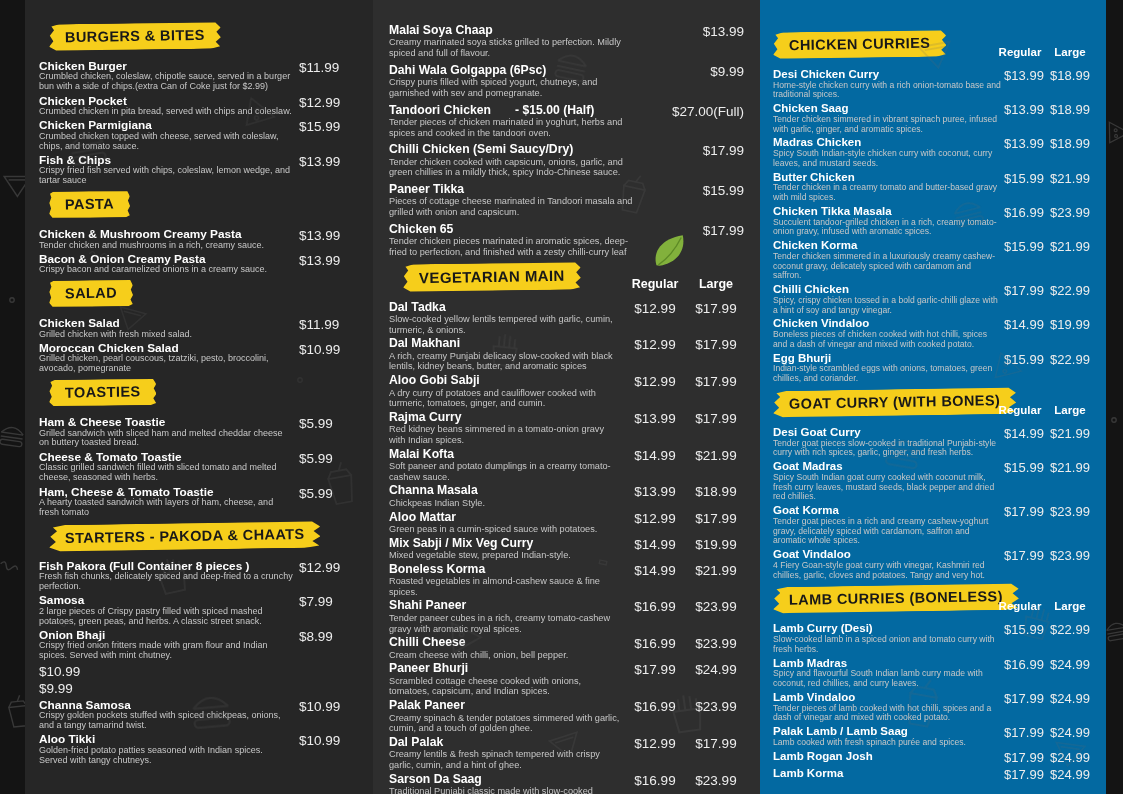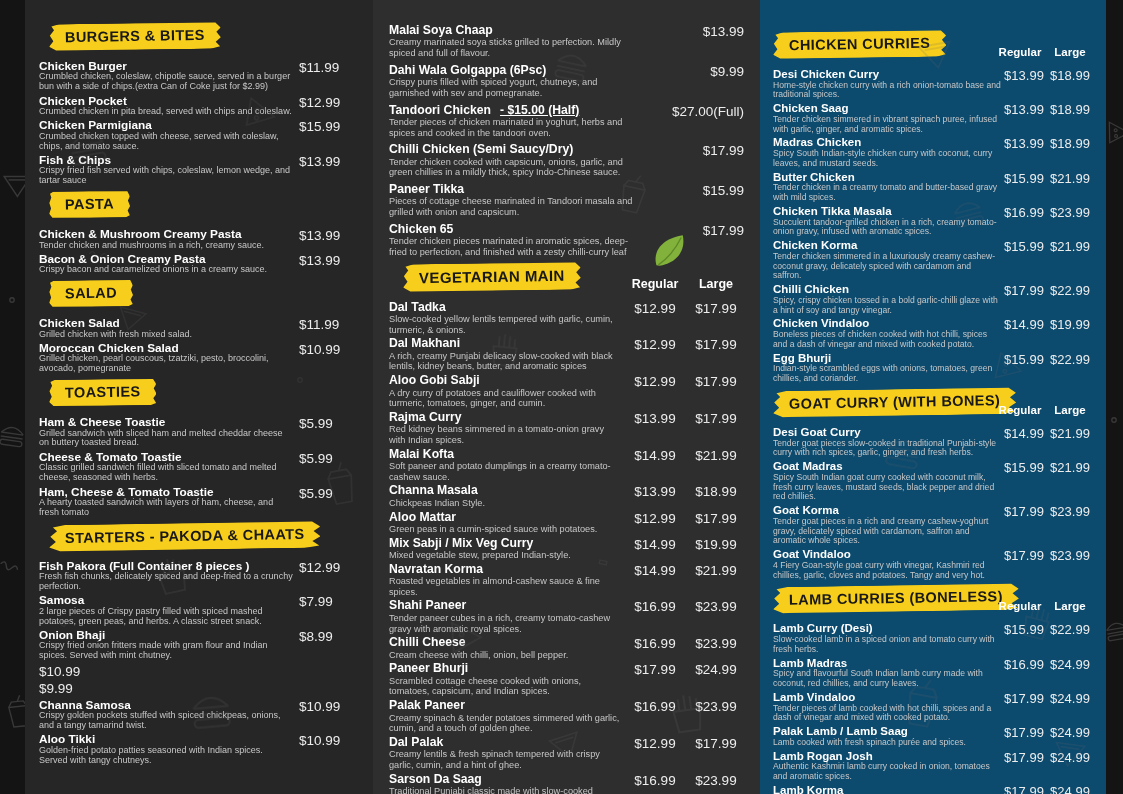--- a/index.html
+++ b/index.html
@@ -11,21 +11,21 @@
   }
   .page { position:absolute; inset:0; }
 
   svg.bg-doodles { position:absolute; inset:0; pointer-events:none; }
   svg.bg-doodles.under { z-index:0; }
   svg.bg-doodles.over  { z-index:3; opacity:.5; }
 
   .col { position:absolute; top:0; bottom:0; box-sizing:border-box; z-index:2; overflow:hidden; }
   .col-left   { left:25px;  width:348px; background:#262626; padding:18px 14px 1px 14px; }
   .col-middle { left:373px; width:387px; background:#2e2e2e; padding:24px 16px 8px 16px; }
-  .col-right  { left:760px; width:346px; background:#0c4a6e; padding:26px 13px 24px 13px; }
+  .col-right  { left:760px; width:346px; background:#0369a1; padding:26px 13px 24px 13px; }
 
   .section { margin-bottom:2px; }
   .section-head { position:relative; margin:5px 0 10px; min-height:26px; }
   .pill {
     display:inline-block;
     background:var(--accent,#F6CE1B);
     color:#181818;
     font-weight:bold;
     font-size:14.5px;
     letter-spacing:.4px;
@@ -40,21 +40,21 @@
   .size-label { font-weight:bold; color:#ffffff; text-align:center; }
   .col-middle .size-labels { grid-template-columns:54px 56px; gap:6px; }
   .col-middle .size-label { font-size:12.5px; }
   .col-right .size-labels { grid-template-columns:46px 46px; gap:4px; }
   .col-right .size-label { font-size:11.5px; }
 
   .item { display:grid; align-items:start; }
   .item-name { color:#ffffff; font-weight:bold; }
   .item-desc { color:#c8c8c8; }
   .price { color:#ededed; white-space:nowrap; }
-  .item-note { margin-left:9px;text-decoration:underline; }
+  .item-note { margin-left:24px; }
 
   
   .col-left .item { grid-template-columns:1fr 60px; gap:6px; margin-bottom:2.5px; }
   .col-left .item-name { font-size:11.8px; line-height:1.05; }
   .col-left .item-desc { font-size:9px; line-height:1.1; }
   .col-left .price { font-size:13.5px; text-align:left; }
 
   
   .col-middle .item.one-price { grid-template-columns:1fr 84px; gap:20px; margin-bottom:5px; }
   .col-middle .item.two-price { grid-template-columns:1fr 54px 56px; gap:6px; margin-bottom:2px; }
@@ -367,21 +367,21 @@
         <div class="item two-price">
           <div class="item-text">
             <div class="item-name">Mix Sabji / Mix Veg Curry</div>
             <div class="item-desc">Mixed vegetable stew, prepared Indian-style.</div>
           </div>
           <div class="price">$14.99</div>
           <div class="price price-large">$19.99</div>
         </div>
         <div class="item two-price">
           <div class="item-text">
-            <div class="item-name">Navratan Korma</div>
+            <div class="item-name">Boneless Korma</div>
             <div class="item-desc">Roasted vegetables in almond-cashew sauce &amp; fine spices.</div>
           </div>
           <div class="price">$14.99</div>
           <div class="price price-large">$21.99</div>
         </div>
         <div class="item two-price">
           <div class="item-text">
             <div class="item-name">Shahi Paneer</div>
             <div class="item-desc">Tender paneer cubes in a rich, creamy tomato-cashew gravy with aromatic royal spices.</div>
           </div>
@@ -580,21 +580,20 @@
           <div class="item-text">
             <div class="item-name">Palak Lamb / Lamb Saag</div>
             <div class="item-desc">Lamb cooked with fresh spinach purée and spices.</div>
           </div>
           <div class="price">$17.99</div>
           <div class="price price-large">$24.99</div>
         </div>
         <div class="item two-price">
           <div class="item-text">
             <div class="item-name">Lamb Rogan Josh</div>
-            <div class="item-desc">Authentic Kashmiri lamb curry cooked in onion, tomatoes and aromatic spices.</div>
           </div>
           <div class="price">$17.99</div>
           <div class="price price-large">$24.99</div>
         </div>
         <div class="item two-price">
           <div class="item-text">
             <div class="item-name">Lamb Korma</div>
           </div>
           <div class="price">$17.99</div>
           <div class="price price-large">$24.99</div>

